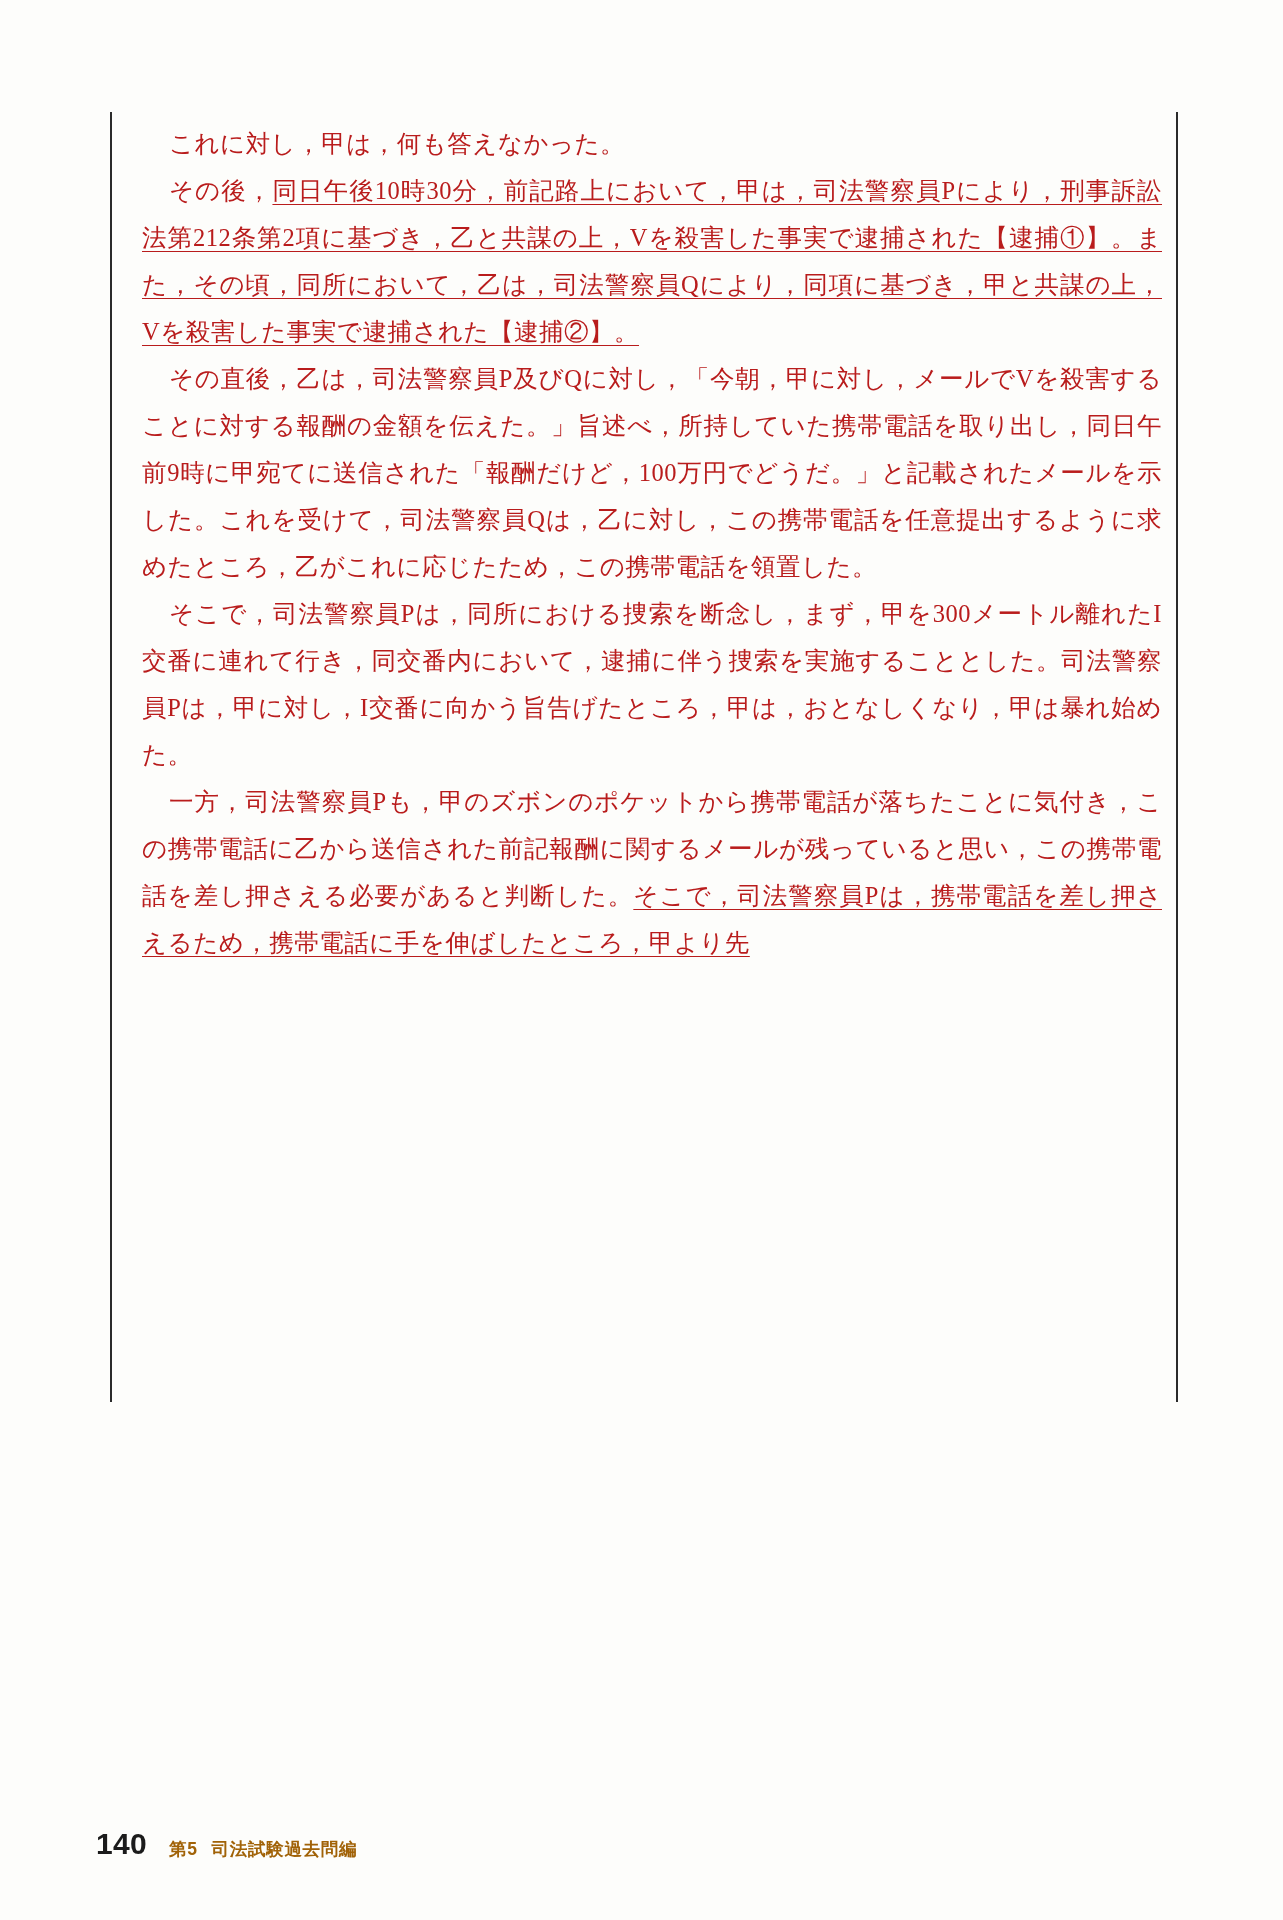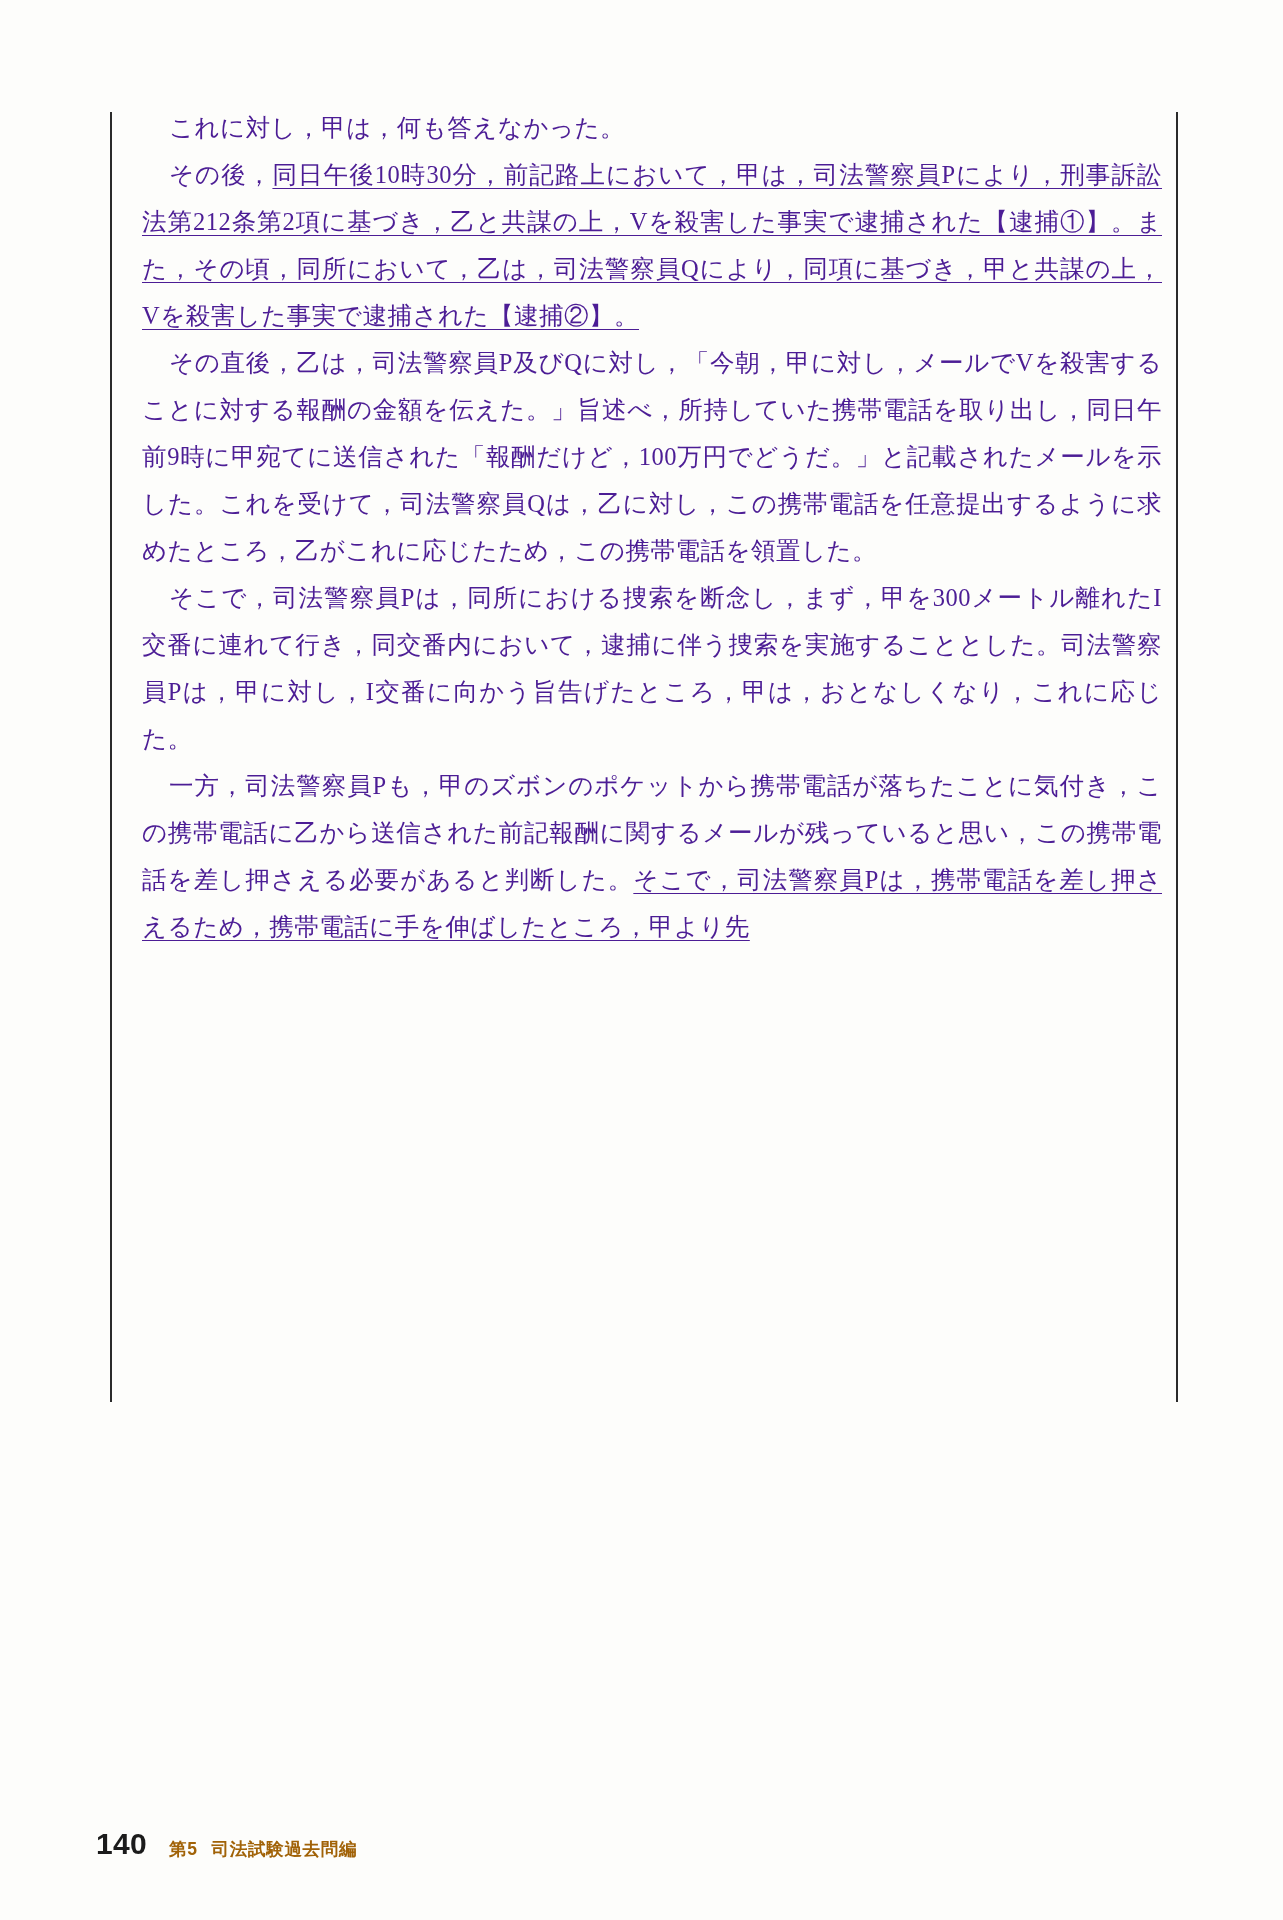--- a/index.html
+++ b/index.html
@@ -34,28 +34,28 @@
     position: absolute;
     left: 1176px;
     top: 112px;
     width: 2px;
     height: 1290px;
     background: #2b2b2b;
   }
   .body-text {
     position: absolute;
     left: 142px;
-    top: 104px;
+    top: 120px;
     width: 1020px;
     font-size: 24.5px;
     line-height: 47px;
     letter-spacing: 0.02em;
     text-align: justify;
     text-justify: inter-character;
-    color: #4c1d95;
+    color: #b91c1c;
   }
   .para {
     margin: 0 0 0 0;
     text-indent: 1.1em;
   }
   .para.numbered {
     text-indent: 0;
   }
   .u {
     text-decoration: underline;
@@ -93,21 +93,21 @@
 
 <div class="page">
 
   <div class="margin-rule"></div>
   <div class="margin-rule-right"></div>
 
   <div class="body-text">
     <p class="para">これに対し，甲は，何も答えなかった。</p>
     <p class="para"><span>その後，</span><span class="u">同日午後10時30分，前記路上において，甲は，司法警察員Pにより，刑事訴訟法第212条第2項に基づき，乙と共謀の上，Vを殺害した事実で逮捕された【逮捕①】。また，その頃，同所において，乙は，司法警察員Qにより，同項に基づき，甲と共謀の上，Vを殺害した事実で逮捕された【逮捕②】。</span></p>
     <p class="para">その直後，乙は，司法警察員P及びQに対し，「今朝，甲に対し，メールでVを殺害することに対する報酬の金額を伝えた。」旨述べ，所持していた携帯電話を取り出し，同日午前9時に甲宛てに送信された「報酬だけど，100万円でどうだ。」と記載されたメールを示した。これを受けて，司法警察員Qは，乙に対し，この携帯電話を任意提出するように求めたところ，乙がこれに応じたため，この携帯電話を領置した。</p>
-    <p class="para">そこで，司法警察員Pは，同所における捜索を断念し，まず，甲を300メートル離れたI交番に連れて行き，同交番内において，逮捕に伴う捜索を実施することとした。司法警察員Pは，甲に対し，I交番に向かう旨告げたところ，甲は，おとなしくなり，これに応じた。</p>
+    <p class="para">そこで，司法警察員Pは，同所における捜索を断念し，まず，甲を300メートル離れたI交番に連れて行き，同交番内において，逮捕に伴う捜索を実施することとした。司法警察員Pは，甲に対し，I交番に向かう旨告げたところ，甲は，おとなしくなり，甲は暴れ始めた。</p>
     <p class="para"><span>一方，司法警察員Pも，甲のズボンのポケットから携帯電話が落ちたことに気付き，この携帯電話に乙から送信された前記報酬に関するメールが残っていると思い，この携帯電話を差し押さえる必要があると判断した。</span><span class="u">そこで，司法警察員Pは，携帯電話を差し押さえるため，携帯電話に手を伸ばしたところ，甲より先</span></p>
   </div>
 
   <div class="footer">
     <span class="folio">140</span>
     <span class="footer-label"><span class="sec">第5</span><span>司法試験過去問編</span></span>
   </div>
 
 </div>
 

